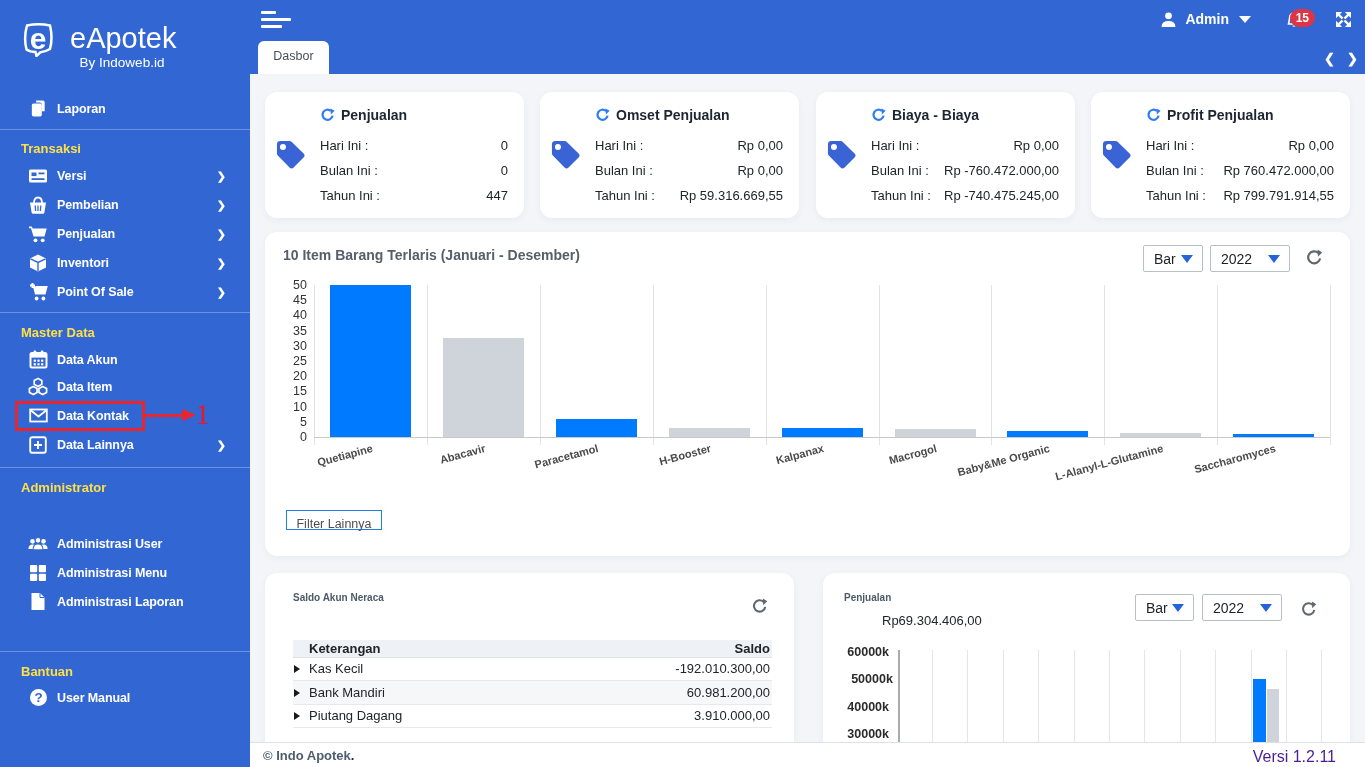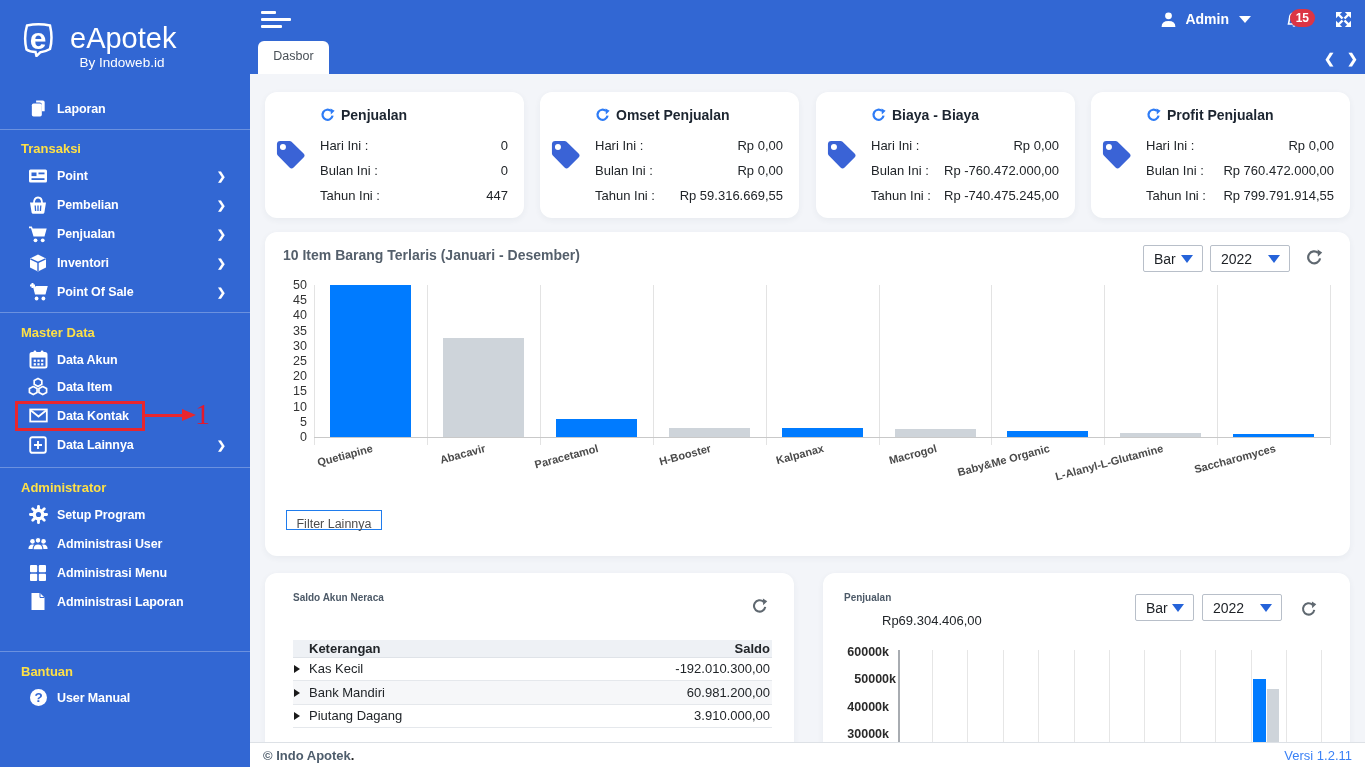--- a/index.html
+++ b/index.html
@@ -69,21 +69,21 @@
 table.saldo { position:absolute; left:28px; top:67px; width:479px; border-collapse:collapse; font-size:13px; color:#212529; }
 table.saldo th { background:#eef1f5; font-weight:700; text-align:left; height:17px; padding:0 2px 0 16px; border-bottom:1px solid #dfe3e8; }
 table.saldo th.r, table.saldo td.r { text-align:right; padding-right:2px; }
 table.saldo td { height:23.5px; padding:0 2px 0 0; border-bottom:1px solid #e5e8ec; }
 table.saldo tr.alt td { background:#f6f7f9; }
 .tri { display:inline-block; width:0; height:0; border-left:6.5px solid #1a1a1a; border-top:4.5px solid transparent; border-bottom:4.5px solid transparent; margin:0 9px 0 1px; }
 
 
 #footer { position:absolute; left:250px; top:742px; width:1115px; height:25px; background:#fff; border-top:1px solid #dde1e6; z-index:6; }
 #footer .l { position:absolute; left:13px; top:5px; font-size:13px; font-weight:700; color:#4e5d6c; }
-#footer .r { position:absolute; right:13px; top:5px; font-size:13px; color:#3b82f6; }
+#footer .r { position:absolute; right:29px; top:5px; font-size:16px; color:#4c1d95; }
 </style>
 </head>
 <body>
 
 <div id="sidebar">
   <div class="logo-row">
     <div class="logo-icon">
       <svg width="33" height="35" viewBox="0 0 33 35">
         <path d="M5 3.5 Q16.5 1 28 3.5 Q31 16 28 27 Q23 30 18.5 30.2 L14.5 34 L13.5 30 Q8 30 4.5 27.5 Q1.5 15.5 5 3.5 Z" fill="none" stroke="#fff" stroke-width="2.5"></path>
         <text x="16.2" y="26.8" text-anchor="middle" font-family="Liberation Sans" font-size="30" font-weight="bold" fill="#fff">e</text>
@@ -106,21 +106,21 @@
   <div class="shead" style="top:148px;">Transaksi</div>
   <div class="sitem" style="top:161px;">
       <span class="sicon" id="ic-fina">
         <svg width="20" height="20" viewBox="0 0 20 20">
           <rect x="1" y="3.5" width="18" height="13" rx="1.5" fill="#fff"></rect>
           <rect x="3.5" y="6.5" width="5" height="3.6" fill="#3267d3"></rect>
           <rect x="10.5" y="6.5" width="6" height="1.8" fill="#3267d3"></rect>
           <rect x="3.5" y="12.2" width="13" height="1.8" fill="#3267d3"></rect>
         </svg>
       </span>
-      <span class="stext">Point</span>
+      <span class="stext">Versi</span>
       <span class="schev">❯</span>
     </div>
   <div class="sitem" style="top:190px;">
       <span class="sicon" id="ic-pembelian">
         <svg width="20" height="20" viewBox="0 0 20 20">
           <path d="M6 8 Q6 2.5 10 2.5 Q14 2.5 14 8" fill="none" stroke="#fff" stroke-width="1.8"></path>
           <path d="M2 7.5 h16 l-1.6 10 a1.6 1.6 0 0 1 -1.6 1.3 h-9.6 a1.6 1.6 0 0 1 -1.6 -1.3 Z" fill="#fff"></path>
           <g stroke="#3267d3" stroke-width="1.3">
             <path d="M7.2 10.5 l0.4 5.5"></path>
             <path d="M10 10.5 l0 5.5"></path>
@@ -217,39 +217,20 @@
         <svg width="18" height="18" viewBox="0 0 18 18">
           <rect x="1.2" y="1.2" width="15.6" height="15.6" rx="2" fill="none" stroke="#fff" stroke-width="1.9"></rect>
           <path d="M9 5 v8 M5 9 h8" stroke="#fff" stroke-width="1.9"></path>
         </svg>
       </span>
       <span class="stext">Data Lainnya</span>
       <span class="schev">❯</span>
     </div>
   <div class="sdiv" style="top:467px;"></div>
   <div class="shead" style="top:487px;">Administrator</div>
-  <div class="sitem" style="top:500px;">
-      <span class="sicon" id="ic-setup">
-        <svg width="19" height="19" viewBox="0 0 20 20">
-          <g fill="#fff">
-            <rect x="8.5" y="0" width="3" height="5.5" rx="1.4" transform="rotate(0 10 10)"></rect>
-            <rect x="8.5" y="0" width="3" height="5.5" rx="1.4" transform="rotate(45 10 10)"></rect>
-            <rect x="8.5" y="0" width="3" height="5.5" rx="1.4" transform="rotate(90 10 10)"></rect>
-            <rect x="8.5" y="0" width="3" height="5.5" rx="1.4" transform="rotate(135 10 10)"></rect>
-            <rect x="8.5" y="0" width="3" height="5.5" rx="1.4" transform="rotate(180 10 10)"></rect>
-            <rect x="8.5" y="0" width="3" height="5.5" rx="1.4" transform="rotate(225 10 10)"></rect>
-            <rect x="8.5" y="0" width="3" height="5.5" rx="1.4" transform="rotate(270 10 10)"></rect>
-            <rect x="8.5" y="0" width="3" height="5.5" rx="1.4" transform="rotate(315 10 10)"></rect>
-            <circle cx="10" cy="10" r="6.2"></circle>
-          </g>
-          <circle cx="10" cy="10" r="2.7" fill="#3267d3"></circle>
-        </svg>
-      </span>
-      <span class="stext">Setup Program</span>
-    </div>
   <div class="sitem" style="top:558px;">
       <span class="sicon" id="ic-admmenu">
         <svg width="18" height="18" viewBox="0 0 18 18">
           <g fill="#fff">
             <rect x="1" y="1" width="7.2" height="7.2" rx="1"></rect>
             <rect x="9.8" y="1" width="7.2" height="7.2" rx="1"></rect>
             <rect x="1" y="9.8" width="7.2" height="7.2" rx="1"></rect>
             <rect x="9.8" y="9.8" width="7.2" height="7.2" rx="1"></rect>
           </g>
         </svg>
@@ -540,21 +521,21 @@
     <div class="sel" style="left:379px; top:21px; width:80px;">
         <span class="st">2022</span>
         <span class="sc"></span>
       </div>
     <svg id="penjrf" style="position:absolute; left:477px; top:28px;" width="17" height="17" viewBox="0 0 18 18">
         <path d="M13.2 3.9 A6 6 0 1 0 15.1 9.4" fill="none" stroke="#5f6870" stroke-width="2.2"></path>
         <path d="M12.6 0.6 L17.2 3.4 L12.9 7.8 Z" fill="#5f6870"></path>
       </svg>
     <div id="penjplot">
         <div class="ylab" style="left:0; width:66px; top:78.5px; font-weight:700; color:#2b2b2b;">60000k</div>
-        <div class="ylab" style="left:7px; width:66px; top:106px; font-weight:700; color:#2b2b2b;">50000k</div>
+        <div class="ylab" style="left:16px; width:66px; top:106px; font-weight:700; color:#2b2b2b;text-align:center;">50000k</div>
         <div class="ylab" style="left:0; width:66px; top:133.5px; font-weight:700; color:#2b2b2b;">40000k</div>
         <div class="ylab" style="left:0; width:66px; top:161px; font-weight:700; color:#2b2b2b;">30000k</div>
         <div style="position:absolute; left:75px; top:77px; width:1.5px; height:163px; background:#a8acb1;"></div>
         <div class="grid-v" style="left:109.0px; top:77px; height:163px;"></div>
         <div class="grid-v" style="left:144.4px; top:77px; height:163px;"></div>
         <div class="grid-v" style="left:179.8px; top:77px; height:163px;"></div>
         <div class="grid-v" style="left:215.2px; top:77px; height:163px;"></div>
         <div class="grid-v" style="left:250.6px; top:77px; height:163px;"></div>
         <div class="grid-v" style="left:286.0px; top:77px; height:163px;"></div>
         <div class="grid-v" style="left:321.4px; top:77px; height:163px;"></div>

